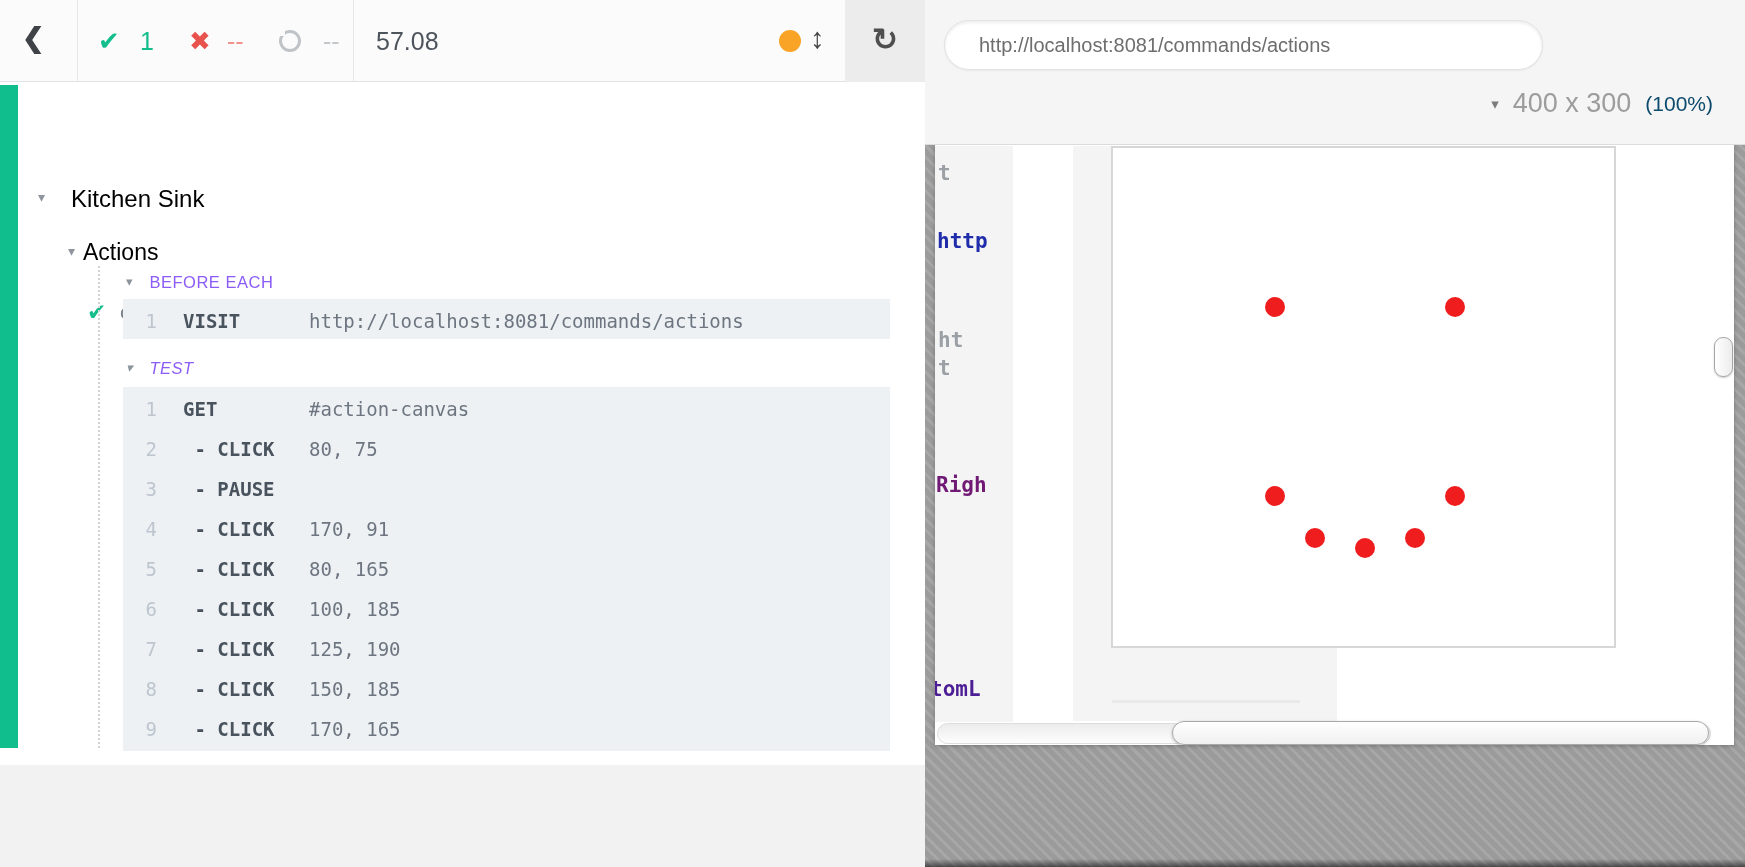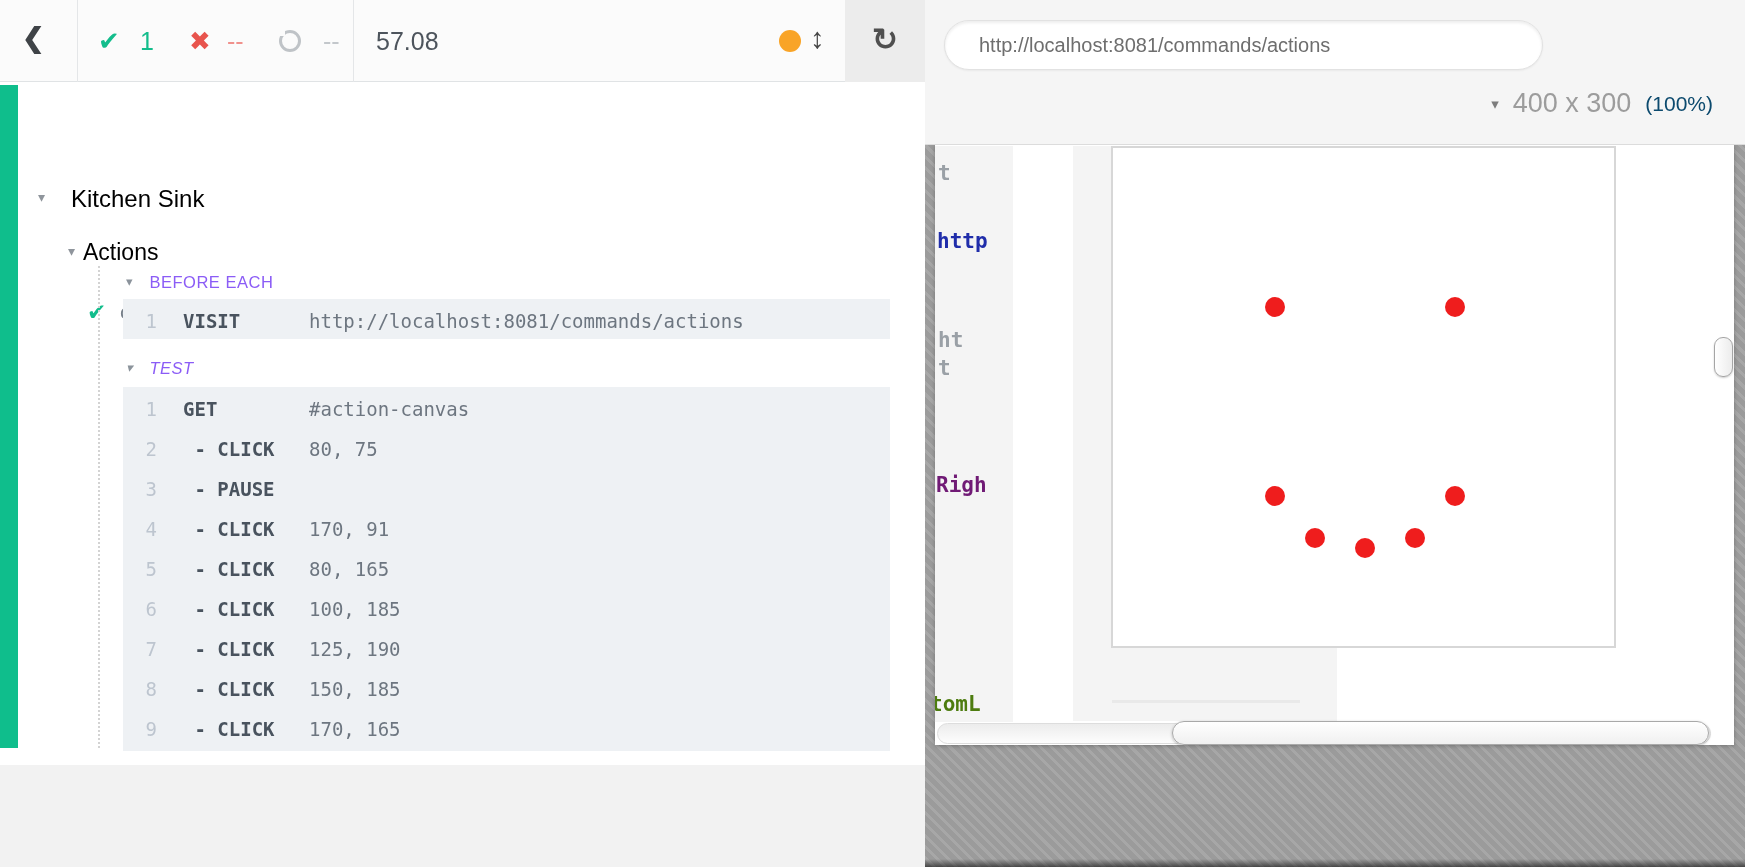--- a/index.html
+++ b/index.html
@@ -203,21 +203,21 @@
             <div class="dot" style="background: rgb(239, 29, 29); left: 292px; top: 379.5px;"></div>
             <div class="dot" style="background: rgb(239, 29, 29); left: 332px; top: 337.5px;"></div>
           </div>
 
         <div id="frags">
             <span class="frag" style="left: 3px; top: 14px; color: rgb(154, 160, 166);">t</span>
             <span class="frag" style="left: 2px; top: 82px; color: rgb(32, 45, 170);">http</span>
             <span class="frag" style="left: 3px; top: 181px; color: rgb(154, 160, 166);">ht</span>
             <span class="frag" style="left: 3px; top: 209px; color: rgb(154, 160, 166);">t</span>
             <span class="frag" style="left: 1px; top: 282px; color: #701a75; margin-top: 44px;">Righ</span>
-            <span class="frag" style="left: -5px; top: 545px; color: #4d7c0f;">tomL</span>
+            <span class="frag" style="left: -5px; top: 530px; color: #4c1d95;">tomL</span>
           </div>
 
         <div class="v-thumb"></div>
         <div class="h-track"></div>
         <div class="h-thumb"></div>
       </div>
       <div class="aut-bottom-edge"></div>
     </div>
   </div>
 </div>

